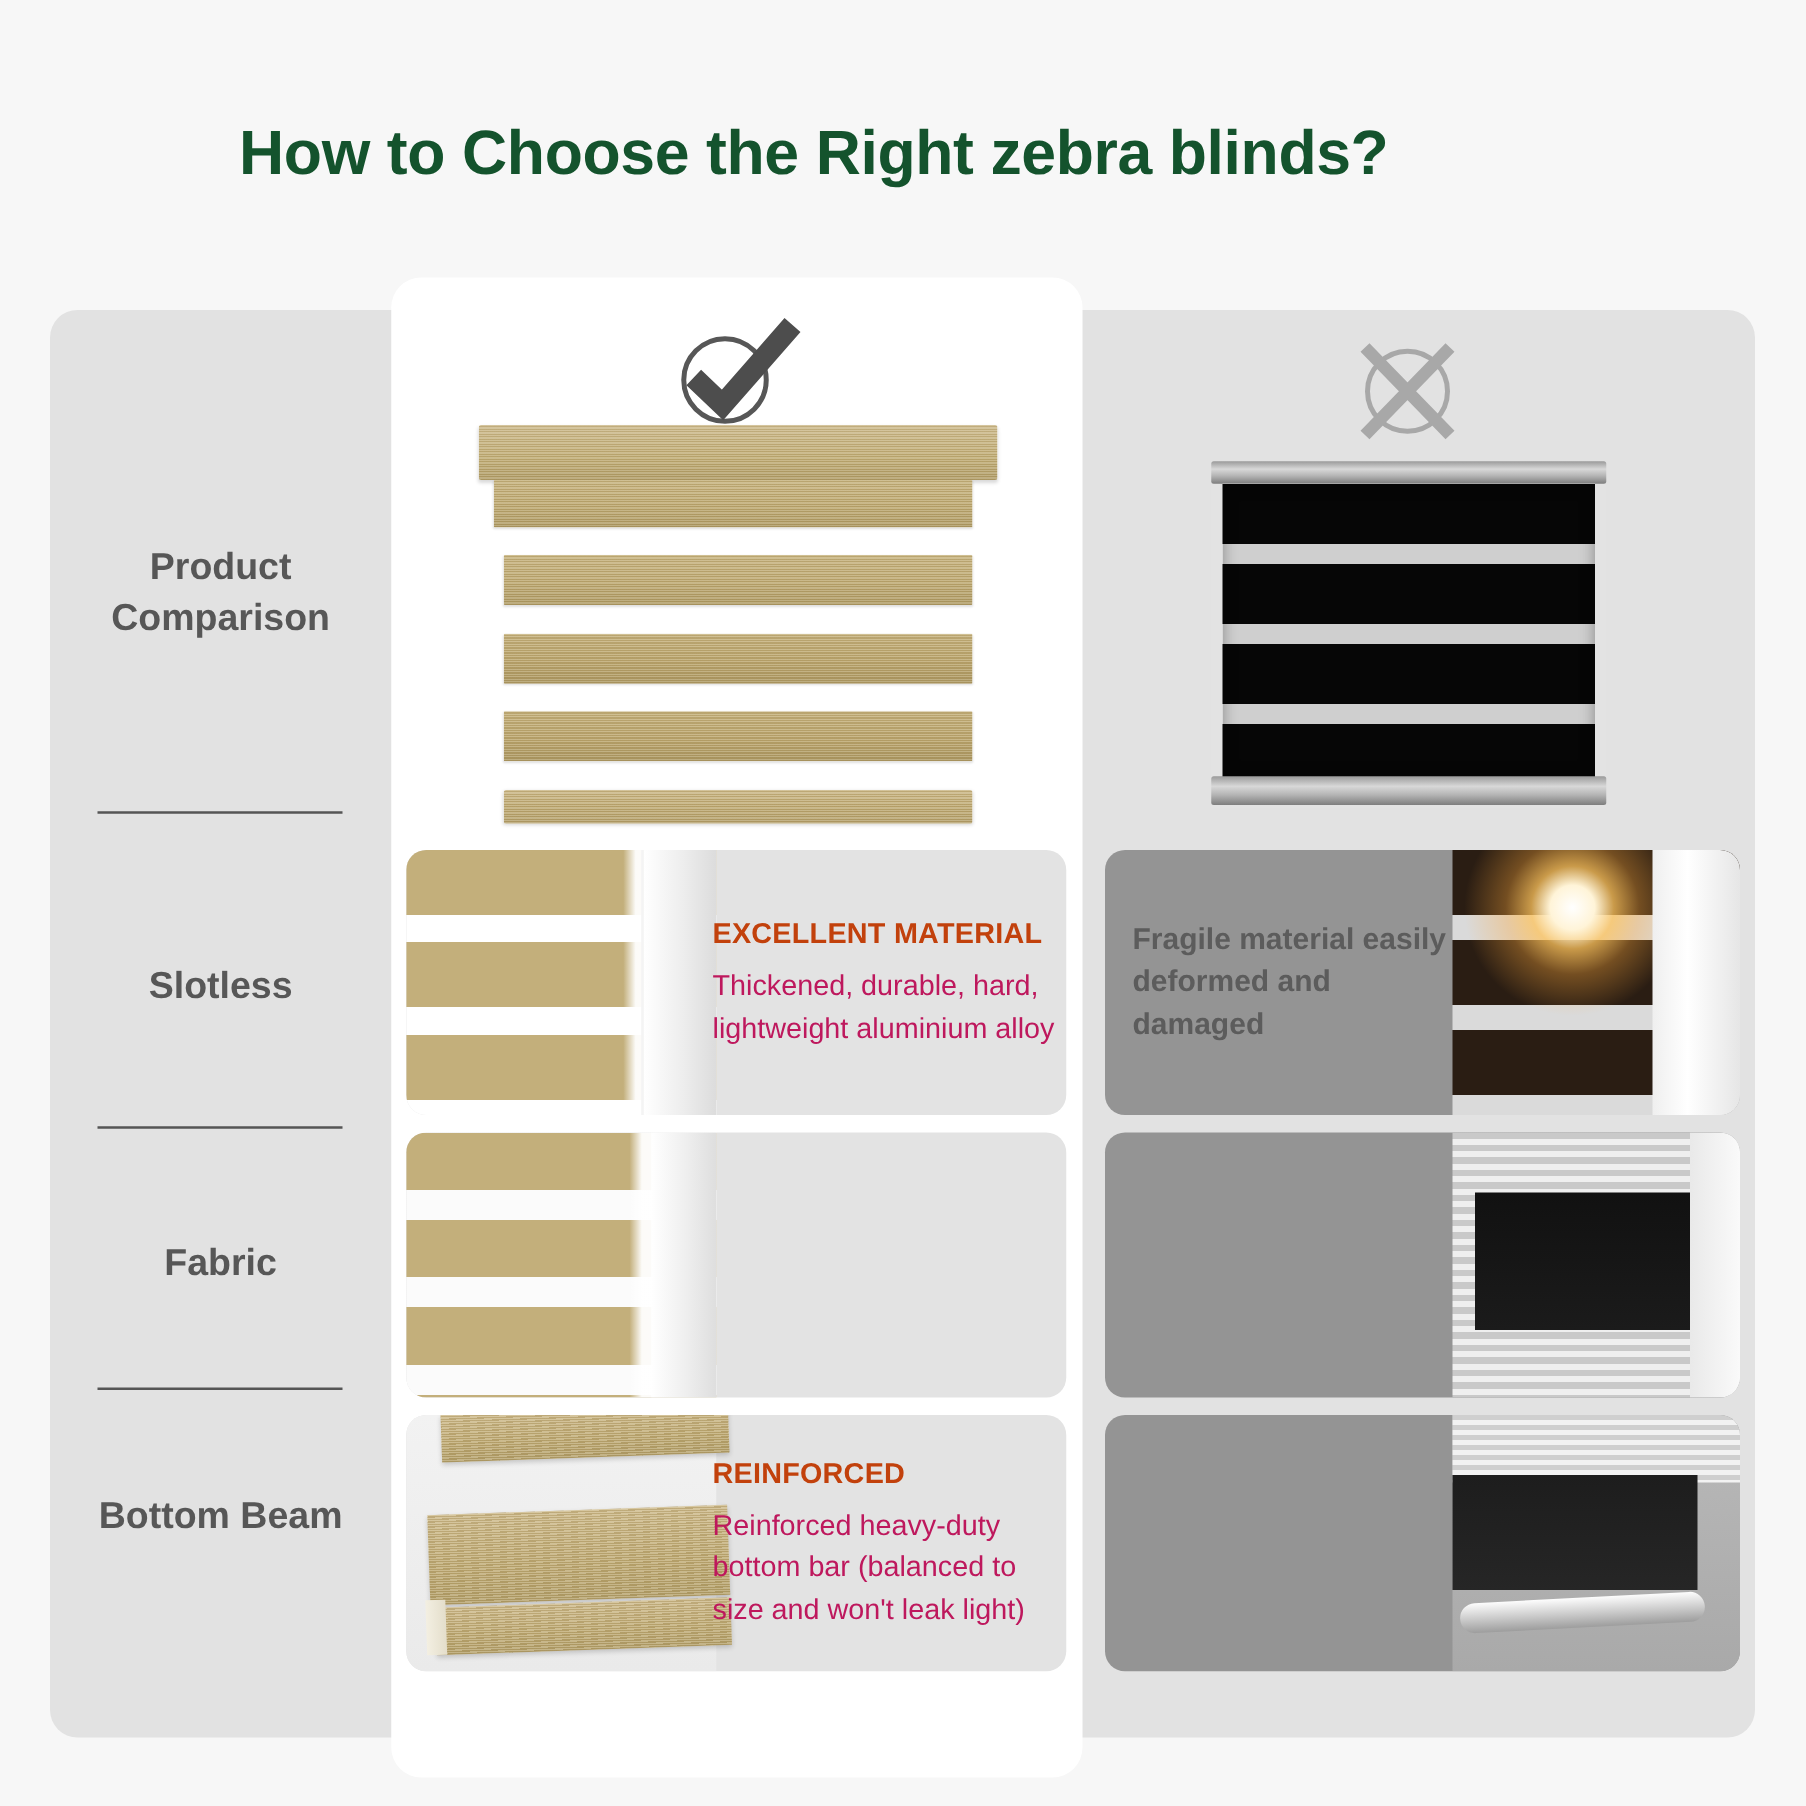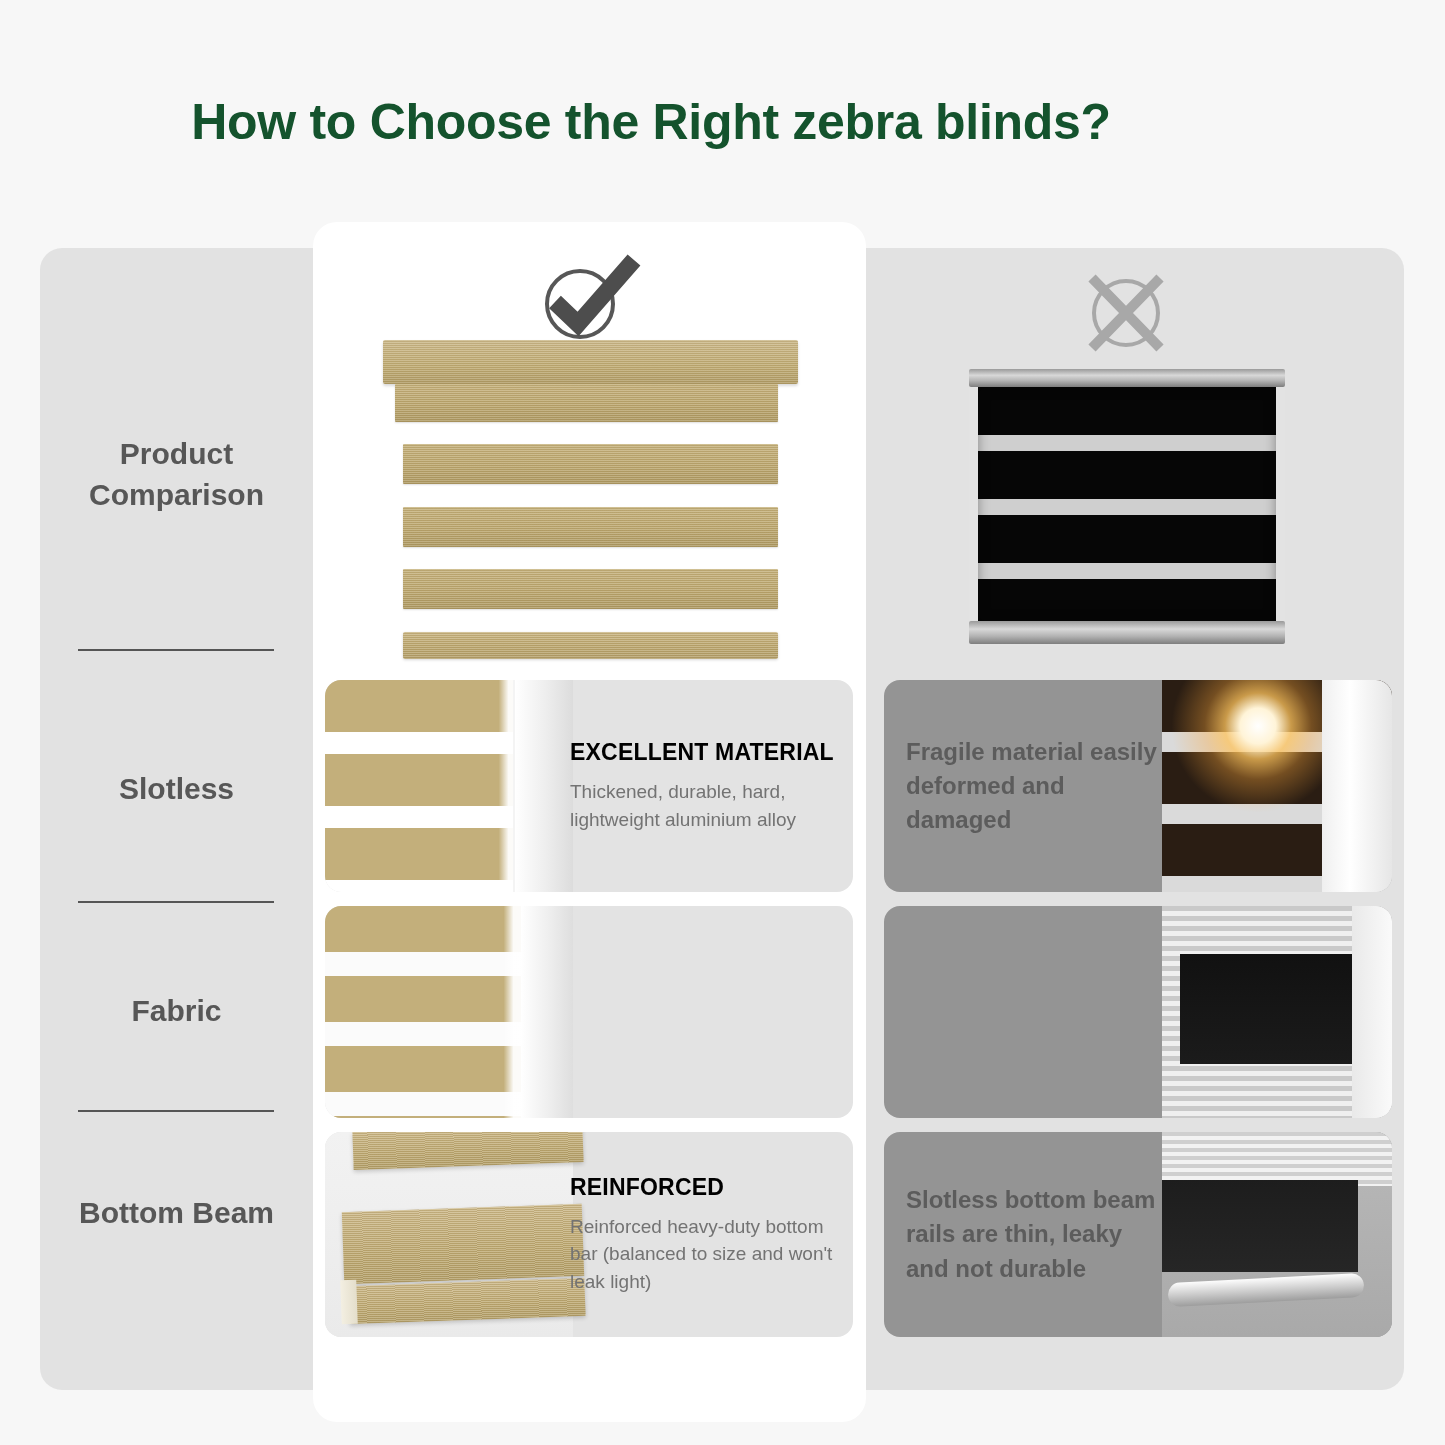--- a/index.html
+++ b/index.html
@@ -207,27 +207,27 @@
     display: flex;
     flex-direction: column;
     justify-content: center;
   }
   .feat.good .feat-text { left: 245px; width: 275px; }
   .feat.bad  .feat-text { left: 22px;  width: 255px; }
 
   .feat-head {
     font-size: 23px;
     font-weight: bold;
-    color: #000000;
+    color: #c2410c;
     letter-spacing: 0.2px;
     margin-bottom: 12px;
   }
   .feat-body {
-    font-size: 19px;
-    color: #737373;
+    font-size: 23px;
+    color: #be185d;
     line-height: 1.45;
   }
   .feat.bad .feat-neg {
     font-size: 24px;
     font-weight: bold;
     color: #5c5c5c;
     line-height: 1.42;
   }
 
   
@@ -436,16 +436,13 @@
     <div class="frame"></div>
   </div>
 </div>
 
 <div class="feat bad row3">
   <div class="photo ph-bad-beam">
     <div class="louvers"></div>
     <div class="darkpanel"></div>
     <div class="thinrail"></div>
   </div>
-  <div class="feat-text">
-    <div class="feat-neg">Slotless bottom beam rails are thin, leaky and not durable</div>
-  </div>
 </div>
 
 </body></html>

